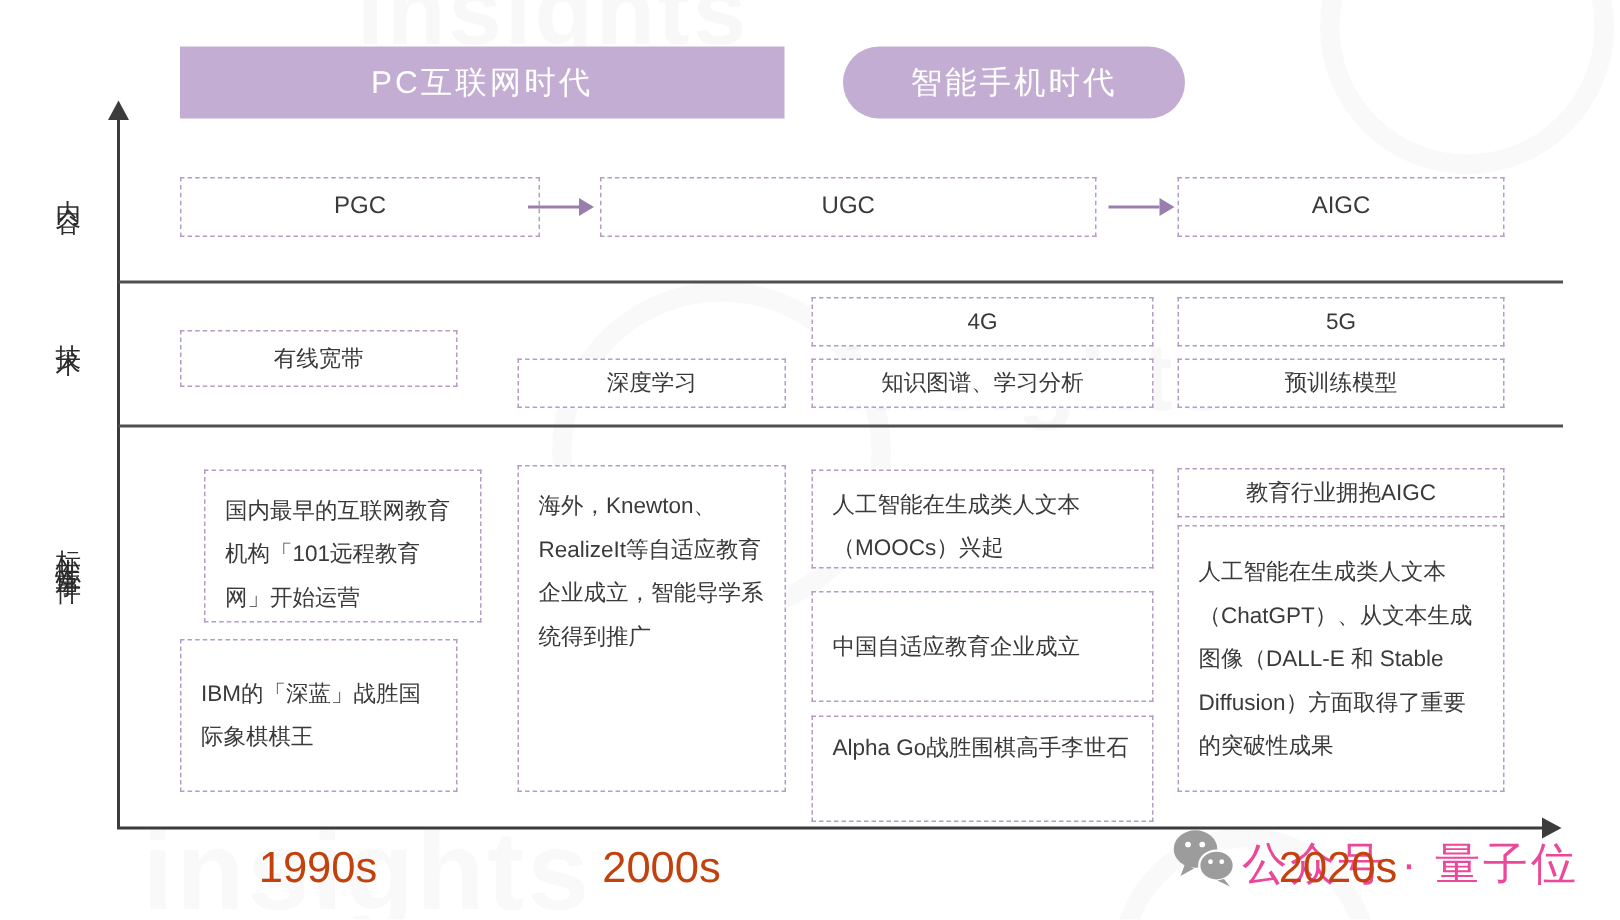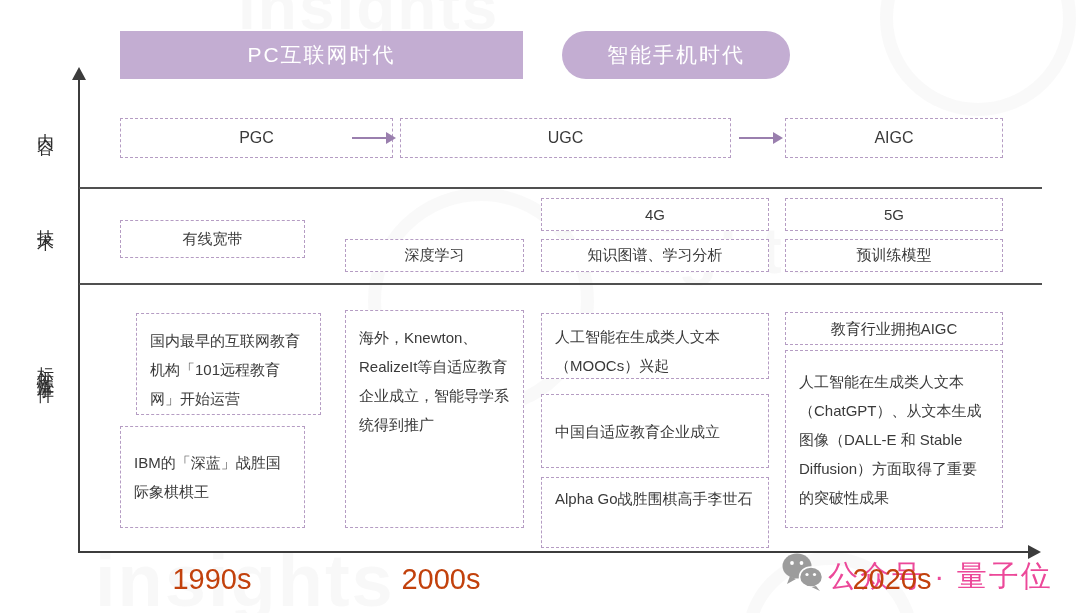--- a/index.html
+++ b/index.html
@@ -40,21 +40,21 @@
   
   .rowlabel{position:absolute;left:33px;width:24px;color:#2b2b2b;font-size:17px;font-weight:500;
       writing-mode:vertical-rl;text-orientation:upright;letter-spacing:5px;text-align:center;}
   .rl1{top:120px;}
   .rl2{top:216px;}
   .rl3{top:353px;}
 
   
   .dbox{position:absolute;border:1px dashed #b59cc3;background:#ffffff;color:#3a3a3a;box-sizing:border-box;}
   .cbox{height:40px;top:118px;display:flex;align-items:center;justify-content:center;font-size:16px;}
-  .cb1{left:120px;width:273px;}
+  .cb1{left:120px;width:240px;}
   .cb2{left:400px;width:331px;}
   .cb3{left:785px;width:218px;}
 
   .flow-arrow{position:absolute;top:137px;height:2px;background:#9a7fae;}
   .fa1{left:352px;width:34px;}
   .fa2{left:739px;width:34px;}
   .fa-head{position:absolute;right:-10px;top:-5px;width:0;height:0;
       border-top:6px solid transparent;border-bottom:6px solid transparent;border-left:10px solid #9a7fae;}
 
   .tbox{display:flex;align-items:center;justify-content:center;font-size:15px;height:33px;}

